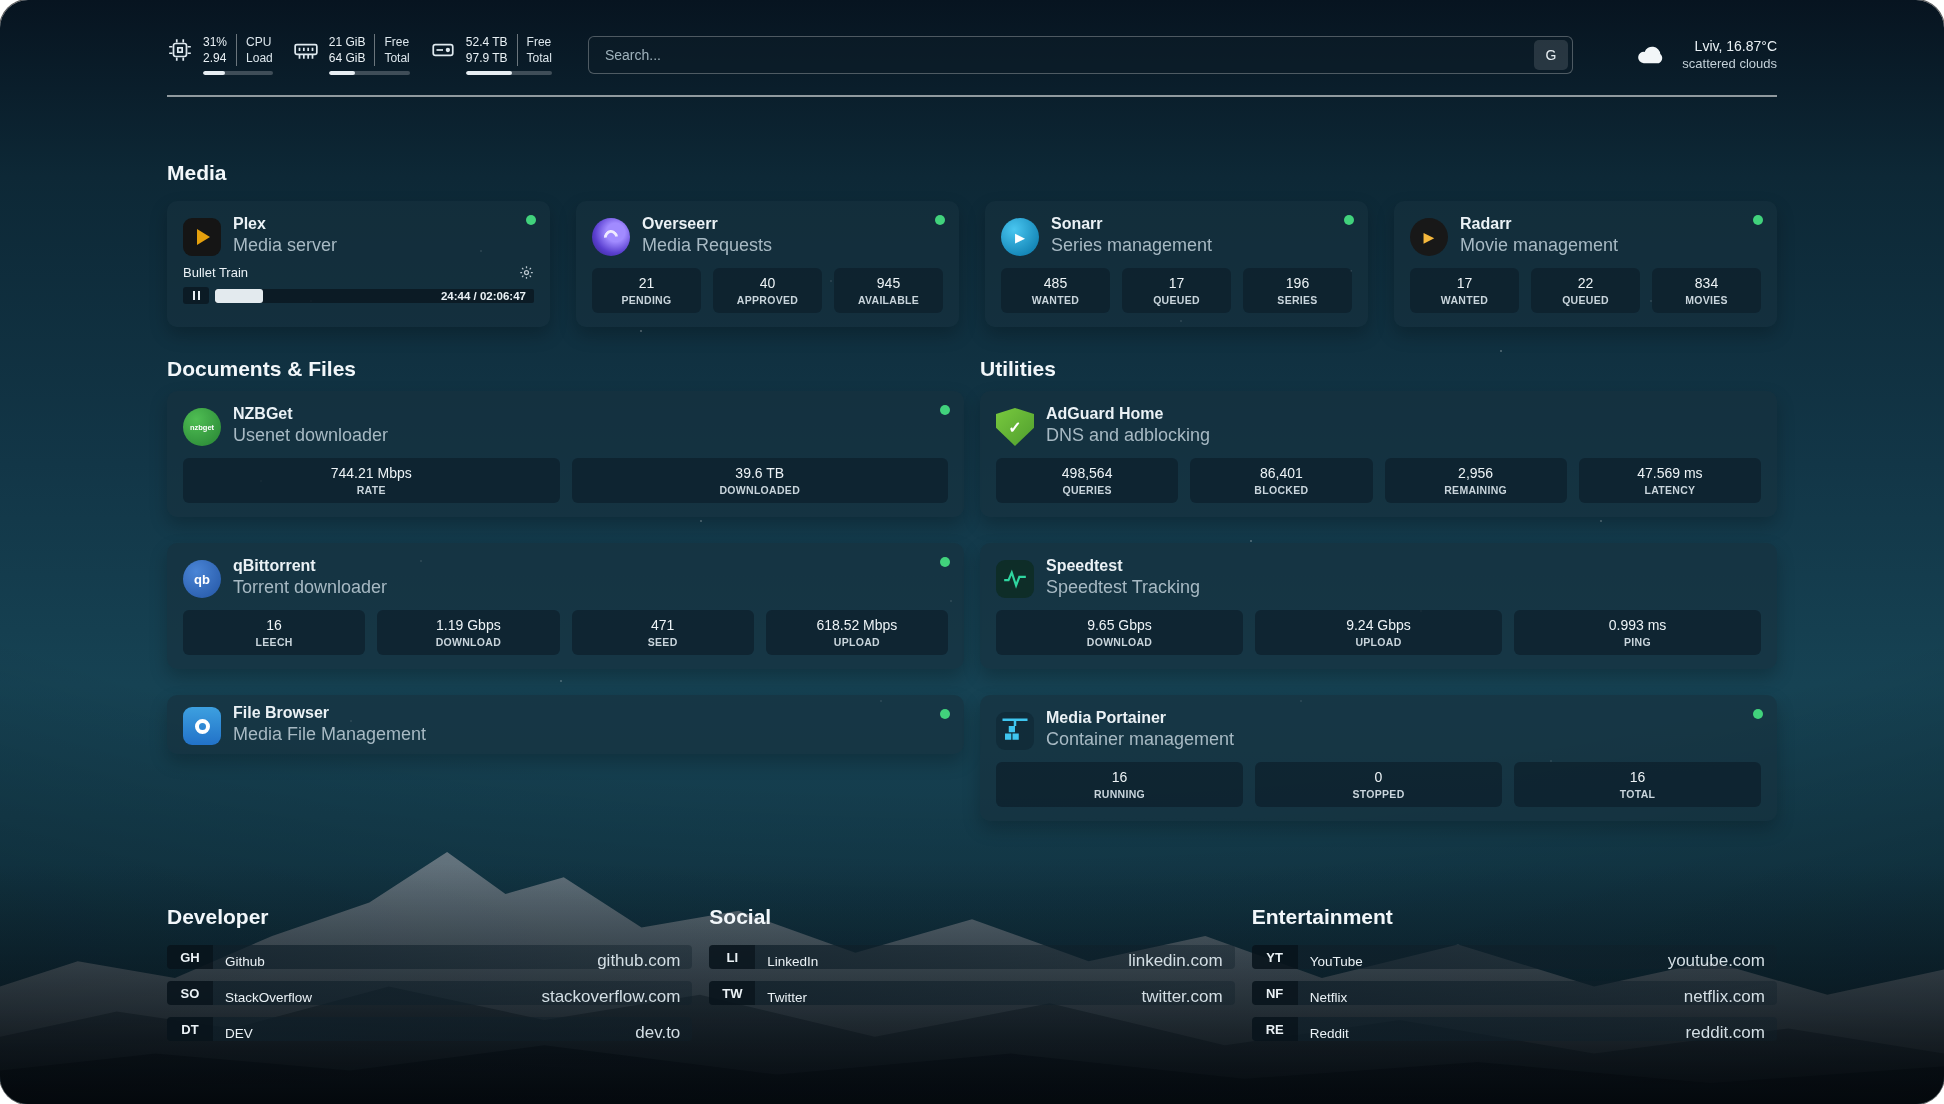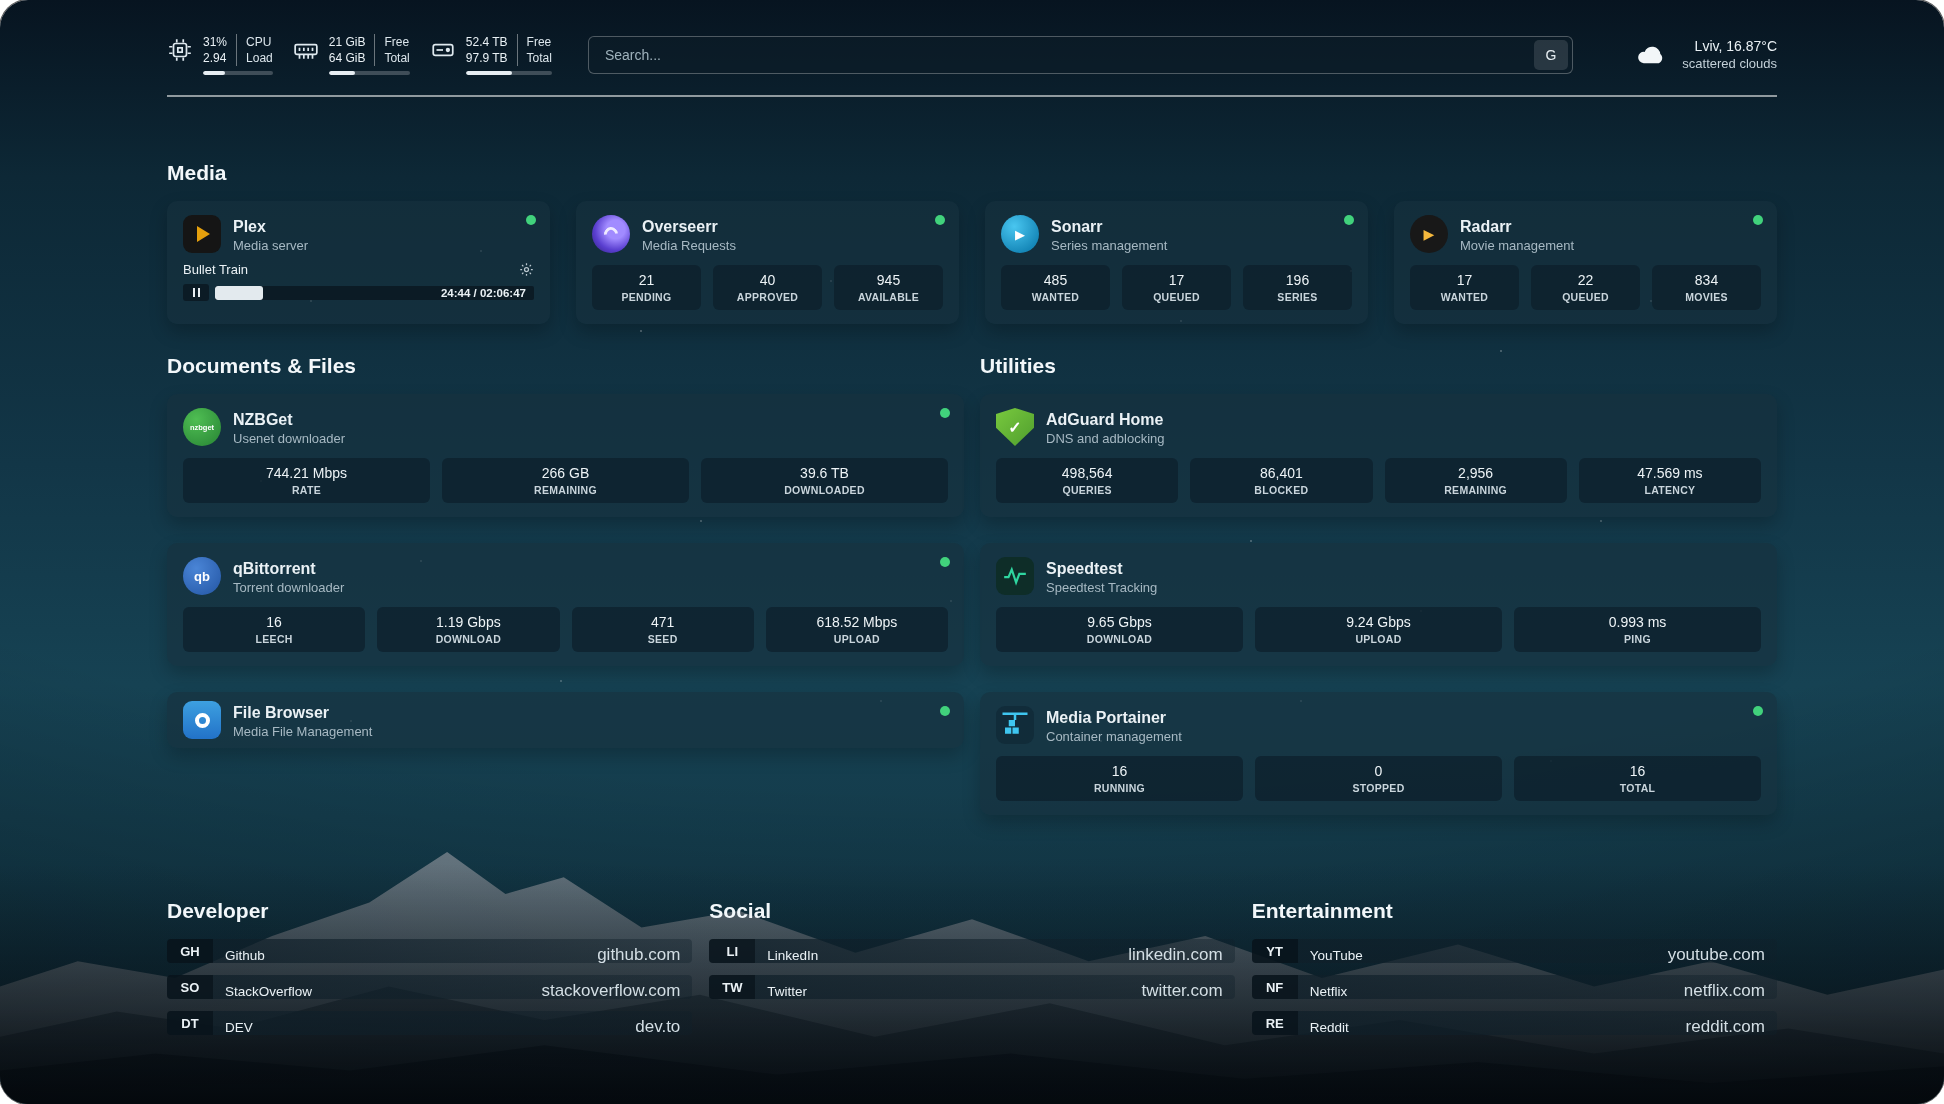--- a/index.html
+++ b/index.html
@@ -58,39 +58,39 @@
   
   .section-title{font-size:21px;font-weight:700;color:#f2f7fa;}
   .media-title{margin-top:64px;}
   .media-grid{display:grid;grid-template-columns:repeat(4,1fr);gap:26px;margin-top:16px;}
   .card{position:relative;background:rgba(22,48,62,0.62);border-radius:10px;padding:14px 16px;
     box-shadow:0 8px 18px rgba(0,0,0,0.22);cursor:pointer;}
   .dot{position:absolute;top:14px;right:14px;width:10px;height:10px;border-radius:50%;background:#41d27c;}
   .card-head{display:flex;align-items:flex-end;gap:12px;}
   .app-icon{width:38px;height:38px;flex:0 0 38px;display:flex;align-items:center;justify-content:center;border-radius:9px;position:relative;}
   .app-name{font-size:16px;font-weight:700;}
-  .app-desc{font-size:13px;color:#a7b9c3;margin-top:2px;}
+  .app-desc{font-size:18px;color:#a7b9c3;margin-top:2px;}
   .stats{display:flex;gap:12px;margin-top:12px;}
   .stat{flex:1;background:rgba(12,30,41,0.68);border-radius:6px;padding:7px 6px;text-align:center;min-width:0;}
   .stat-value{font-size:14px;color:#edf3f6;white-space:nowrap;overflow:hidden;}
   .stat-label{font-size:10.5px;font-weight:700;color:#c9d5dc;margin-top:3px;letter-spacing:.3px;white-space:nowrap;overflow:hidden;}
   
   .np-row{display:flex;align-items:center;margin-top:9px;font-size:13px;}
   .np-title{flex:1;}
   .gear{width:15px;height:15px;color:#b9c6ce;}
   .gear svg{width:100%;height:100%;}
   .bar-row{display:flex;align-items:center;gap:6px;margin-top:7px;}
   .pause-btn{width:26px;height:17px;border-radius:3px;background:rgba(10,24,33,0.85);display:flex;align-items:center;justify-content:center;flex:0 0 26px;}
   .pause-glyph{width:7px;height:9px;border-left:2.5px solid #e8eef2;border-right:2.5px solid #e8eef2;}
   .plex-track{flex:1;height:14px;background:rgba(10,24,33,0.85);border-radius:2px;position:relative;overflow:hidden;display:flex;align-items:center;}
   .plex-fill{position:absolute;left:0;top:0;bottom:0;background:#e3eaee;border-radius:3px;}
   .plex-time{margin-left:auto;position:relative;font-size:11.5px;font-weight:700;padding-right:8px;}
   
   .two-col{display:grid;grid-template-columns:1fr 1fr;column-gap:16px;margin-top:30px;align-items:start;}
-  .col .section-title{margin-bottom:16px;}
+  .col .section-title{margin-bottom:10px;}
   .col .card{margin-bottom:26px;}
   .card.slim{padding:9px 16px;}
   
   .bookmarks{display:grid;grid-template-columns:repeat(3,1fr);gap:17px;margin-top:58px;}
   .bm-col .section-title{margin-bottom:16px;}
   .bm-row{display:flex;align-items:stretch;height:24px;margin-bottom:12px;border-radius:4px;overflow:hidden;cursor:pointer;}
   .bm-abbr{width:46px;background:rgba(8,19,27,0.88);display:flex;align-items:center;justify-content:center;font-size:13px;font-weight:700;flex:0 0 46px;}
   .bm-body{flex:1;display:flex;align-items:center;background:linear-gradient(90deg,rgba(15,31,41,0.72),rgba(15,31,41,0.38));padding:16px 12px;}
   .bm-name{font-size:13.5px;}
   .bm-url{margin-left:auto;font-size:17px;color:#d3dee4;}
@@ -338,24 +338,20 @@
               <div class="app-name">NZBGet</div>
               <div class="app-desc">Usenet downloader</div>
             </div>
           </div>
           <div class="stats">
             <div class="stat">
               <div class="stat-value">744.21 Mbps</div>
               <div class="stat-label">RATE</div>
             </div>
             <div class="stat">
-              <div class="stat-value">266 GB</div>
-              <div class="stat-label">REMAINING</div>
-            </div>
-            <div class="stat">
               <div class="stat-value">39.6 TB</div>
               <div class="stat-label">DOWNLOADED</div>
             </div>
           </div>
         </div>
 
         <div class="card">
           <span class="dot"></span>
           <div class="card-head">
             <span class="app-icon ic-qbit">

